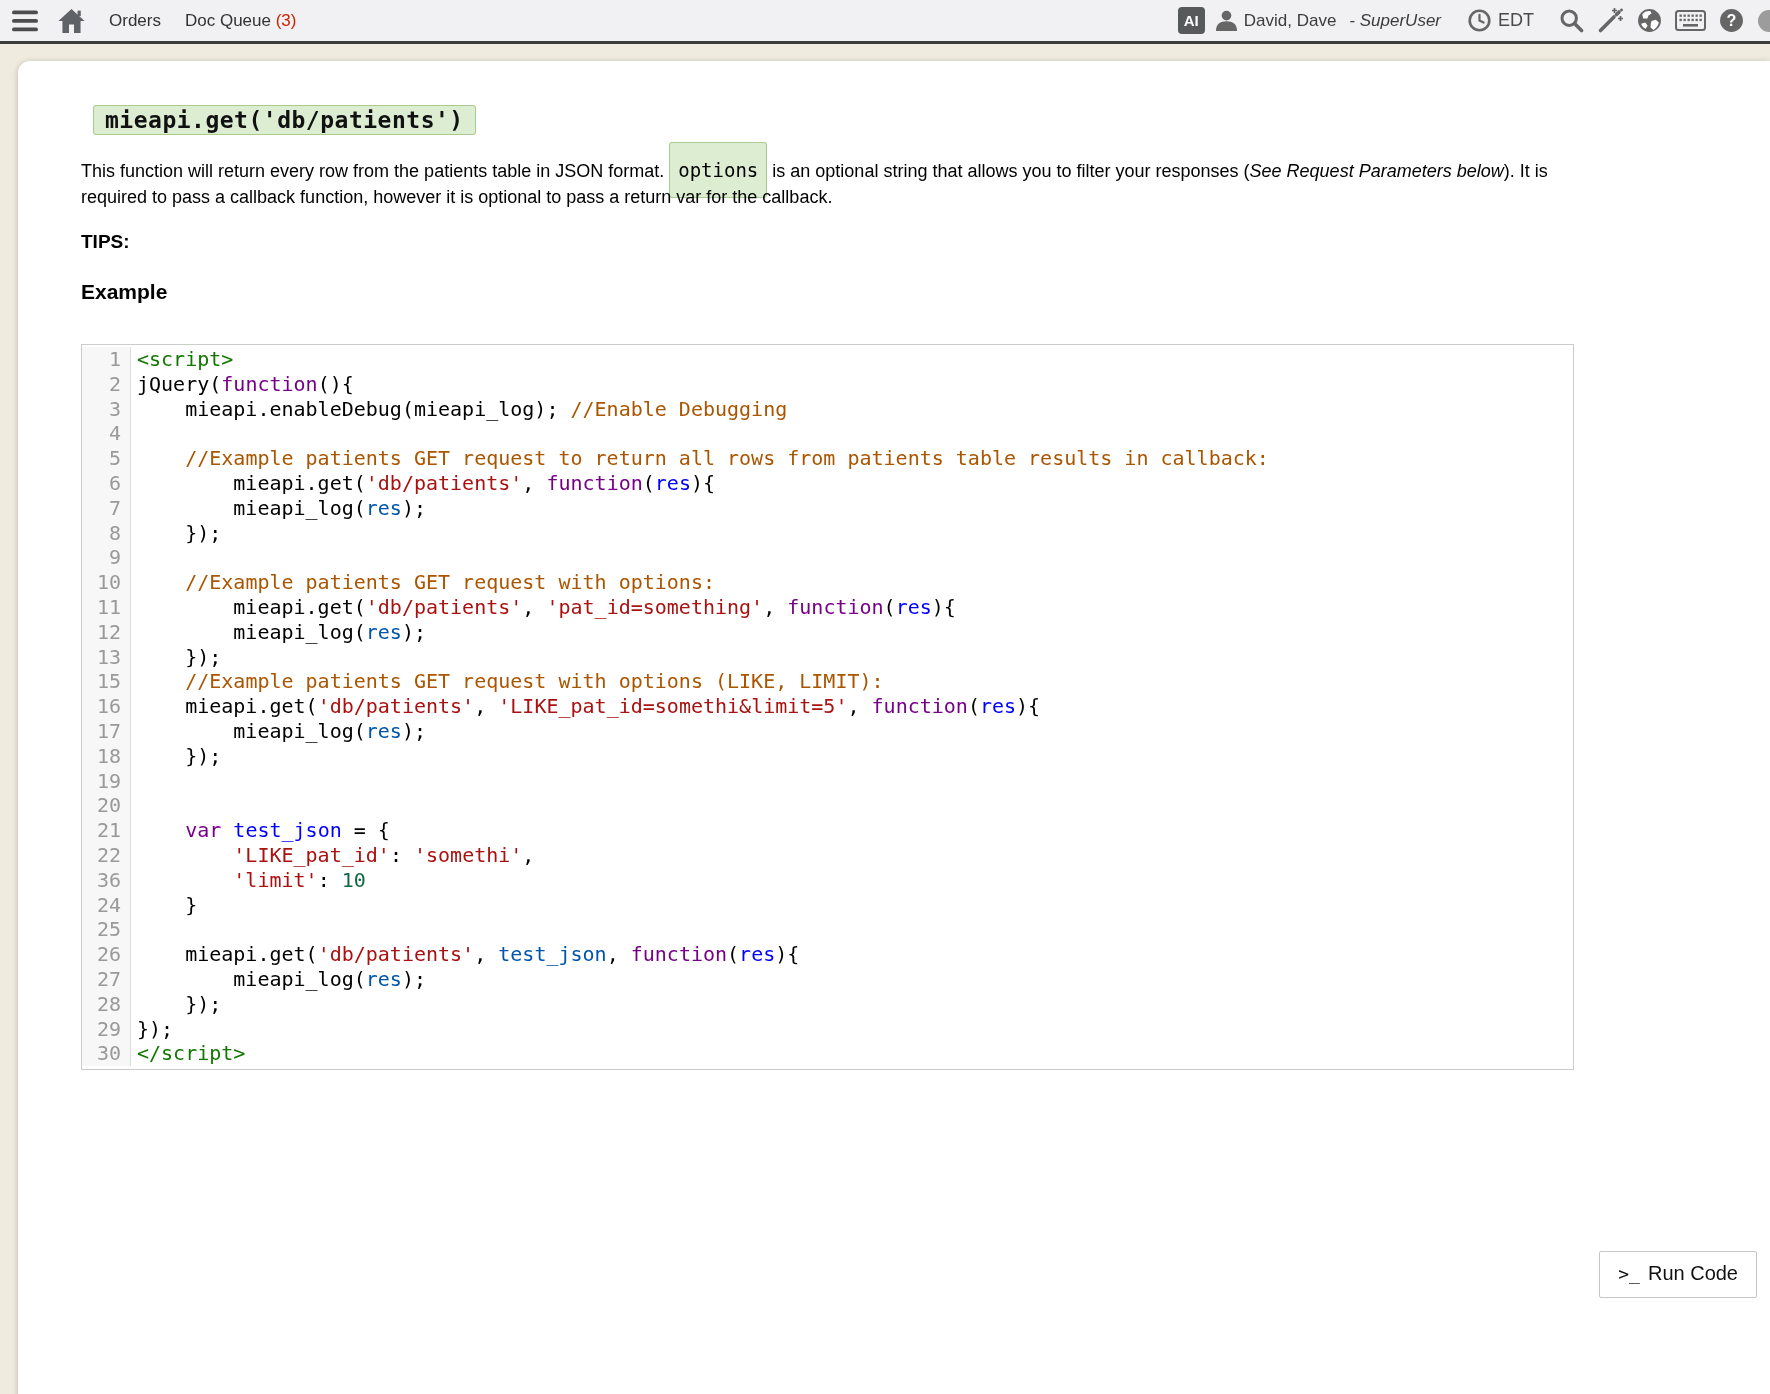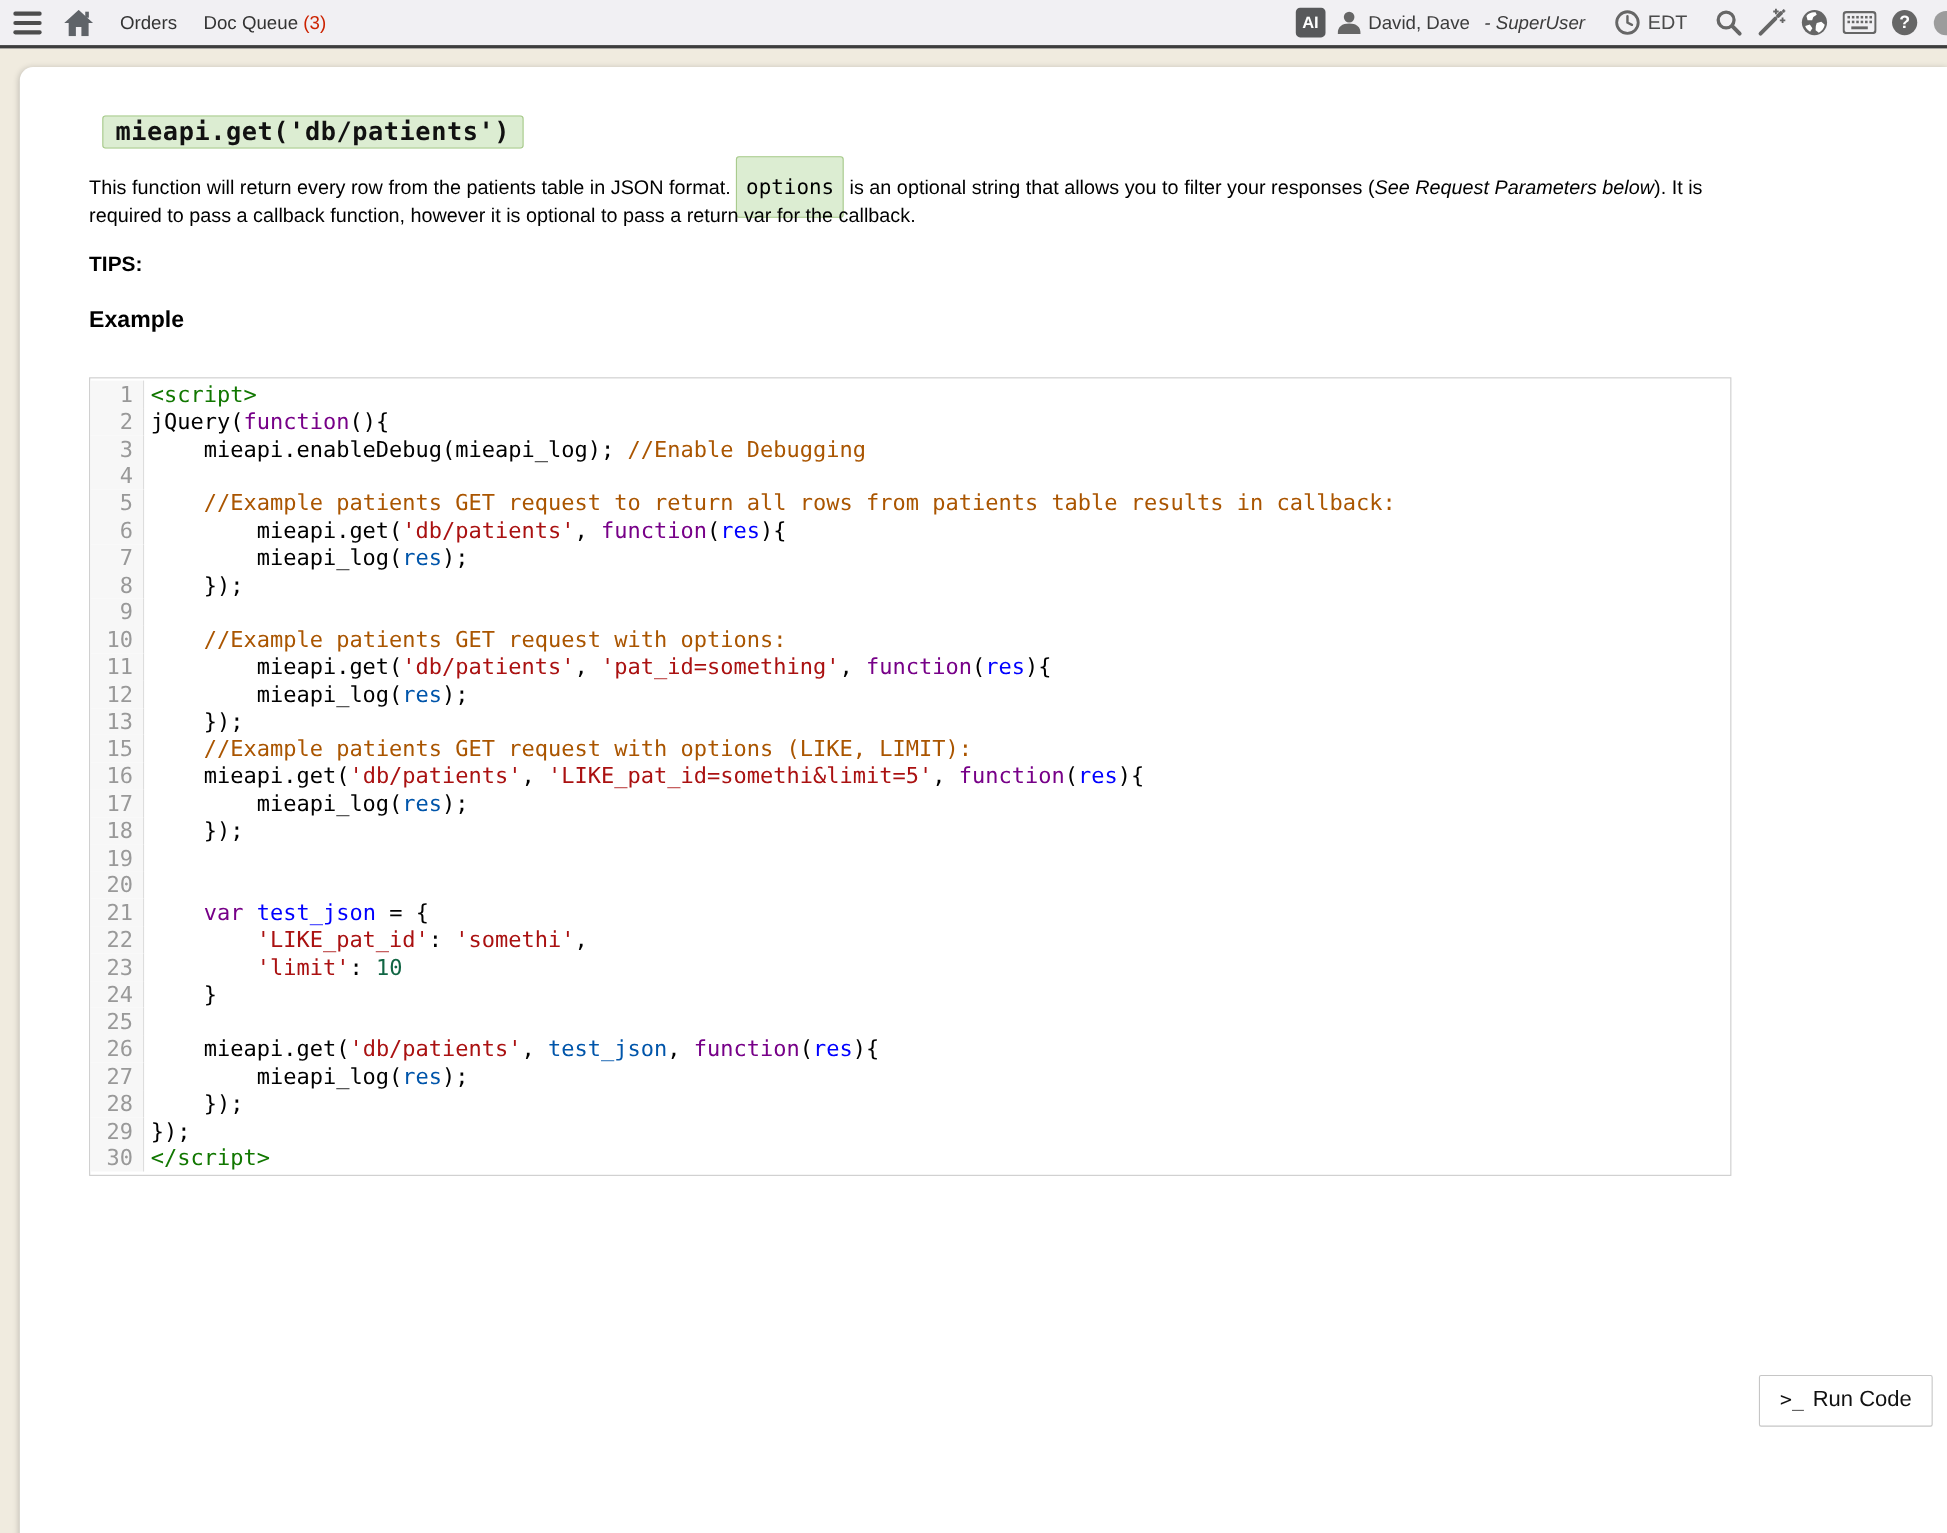--- a/index.html
+++ b/index.html
@@ -242,21 +242,21 @@
           </div>
           <div class="cm-row">
             <span class="cm-ln">21</span>
             <span class="cm-lc"><span class="tk-p">    </span><span class="tk-k">var</span><span class="tk-p"> </span><span class="tk-d">test_json</span><span class="tk-p"> = {</span></span>
           </div>
           <div class="cm-row">
             <span class="cm-ln">22</span>
             <span class="cm-lc"><span class="tk-p">        </span><span class="tk-s">'LIKE_pat_id'</span><span class="tk-p">: </span><span class="tk-s">'somethi'</span><span class="tk-p">,</span></span>
           </div>
           <div class="cm-row">
-            <span class="cm-ln">23</span>
+            <span class="cm-ln">36</span>
             <span class="cm-lc"><span class="tk-p">        </span><span class="tk-s">'limit'</span><span class="tk-p">: </span><span class="tk-n">10</span></span>
           </div>
           <div class="cm-row">
             <span class="cm-ln">24</span>
             <span class="cm-lc"><span class="tk-p">    }</span></span>
           </div>
           <div class="cm-row">
             <span class="cm-ln">25</span>
             <span class="cm-lc">&nbsp;</span>
           </div>

